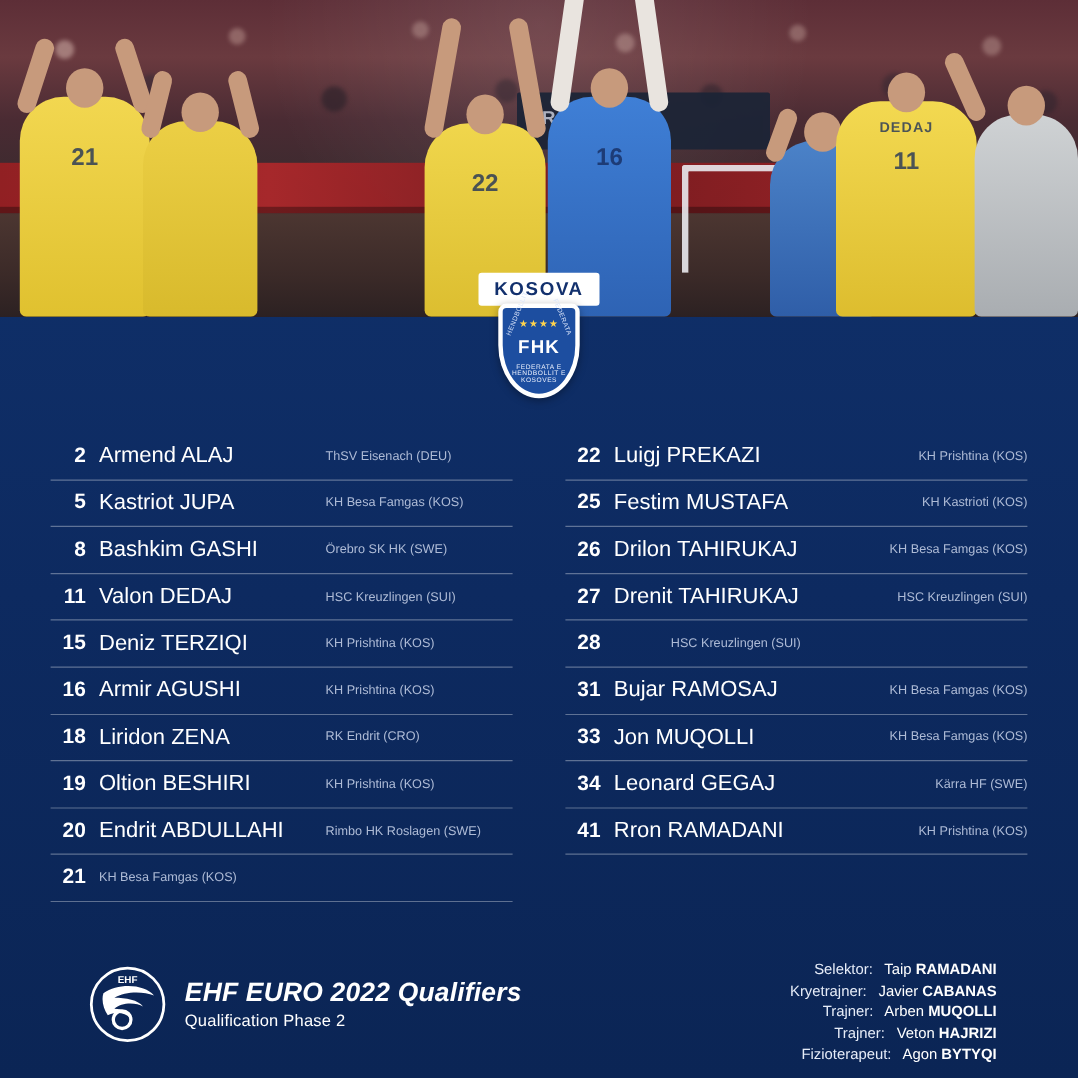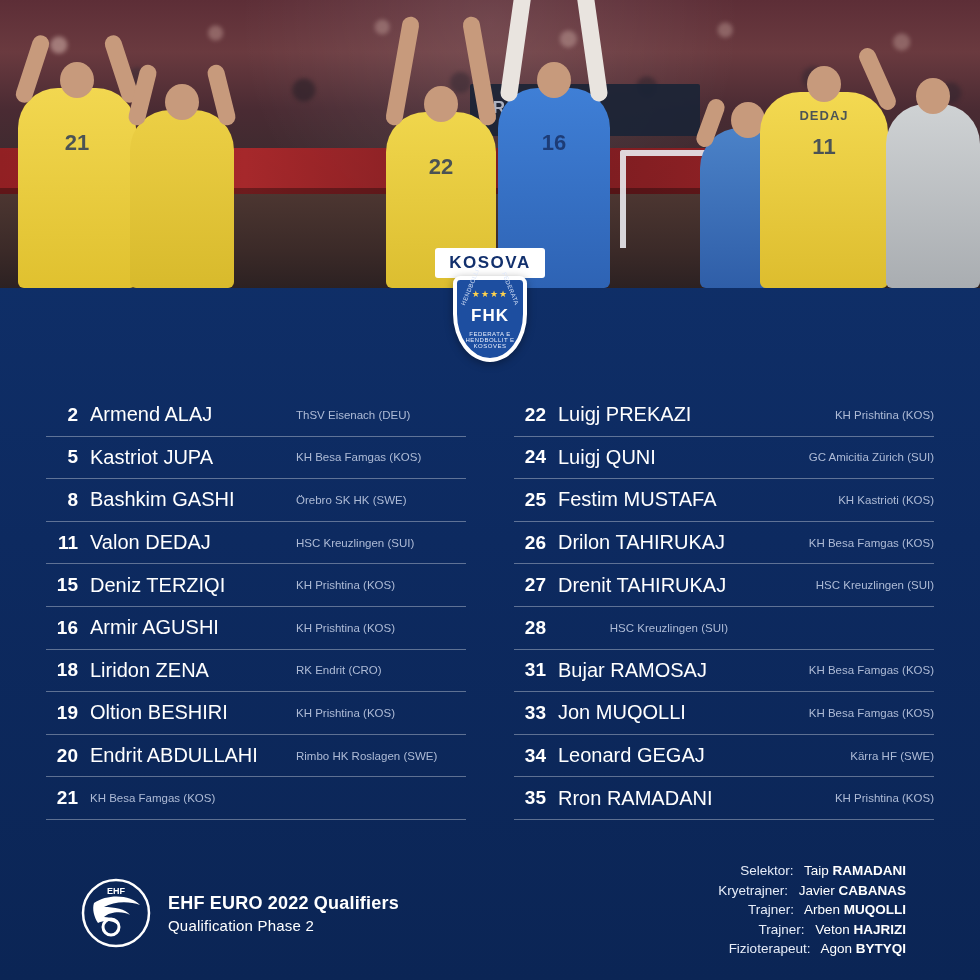--- a/index.html
+++ b/index.html
@@ -153,27 +153,27 @@
     position: absolute; left: 0; bottom: 0; width: 980px; height: 125px;
   }
   .ehf-logo-wrap {
     position: absolute; left: 80px; top: 22px;
     display: flex; align-items: center; gap: 16px;
   }
   .ehf-mark {
     position: relative; width: 72px; height: 72px;
   }
   .ehf-title {
-    color: #ffffff; font-size: 18px; font-weight: bold; letter-spacing: .2px;
+    color: #ffffff; font-size: 24px; font-weight: bold; letter-spacing: .2px; font-style: italic;
   }
   .ehf-sub {
     color: #ffffff; font-size: 15px; margin-top: 3px; letter-spacing: .2px;
   }
   .staff {
-    position: absolute; right: 74px; top: 6px;
+    position: absolute; right: 74px; top: 16px;
     text-align: right;
   }
   .staff-row { color: #ffffff; font-size: 13.5px; line-height: 19.5px; white-space: nowrap; }
   .staff-role { color: #e6ecf8; }
   .staff-first { color: #ffffff; }
   .staff-last { color: #ffffff; font-weight: bold; }
   .staff-role-cell { display: inline-block; min-width: 104px; text-align: right; padding-right: 7px; }
 </style>
 </head>
 <body>
@@ -330,28 +330,20 @@
     <div class="col col-right">
       <div class="row">
         <div class="num-cell">22</div>
         <div class="name-cell">
           <span class="first">Luigj</span>
           <span class="last">PREKAZI</span>
         </div>
         <div class="club-cell">KH Prishtina (KOS)</div>
       </div>
       <div class="row">
-        <div class="num-cell">24</div>
-        <div class="name-cell">
-          <span class="first">Luigj</span>
-          <span class="last">QUNI</span>
-        </div>
-        <div class="club-cell">GC Amicitia Zürich (SUI)</div>
-      </div>
-      <div class="row">
         <div class="num-cell">25</div>
         <div class="name-cell">
           <span class="first">Festim</span>
           <span class="last">MUSTAFA</span>
         </div>
         <div class="club-cell">KH Kastrioti (KOS)</div>
       </div>
       <div class="row">
         <div class="num-cell">26</div>
         <div class="name-cell">
@@ -390,21 +382,21 @@
       </div>
       <div class="row">
         <div class="num-cell">34</div>
         <div class="name-cell">
           <span class="first">Leonard</span>
           <span class="last">GEGAJ</span>
         </div>
         <div class="club-cell">Kärra HF (SWE)</div>
       </div>
       <div class="row">
-        <div class="num-cell">35</div>
+        <div class="num-cell">41</div>
         <div class="name-cell">
           <span class="first">Rron</span>
           <span class="last">RAMADANI</span>
         </div>
         <div class="club-cell">KH Prishtina (KOS)</div>
       </div>
     </div>
 
   </div>
 

